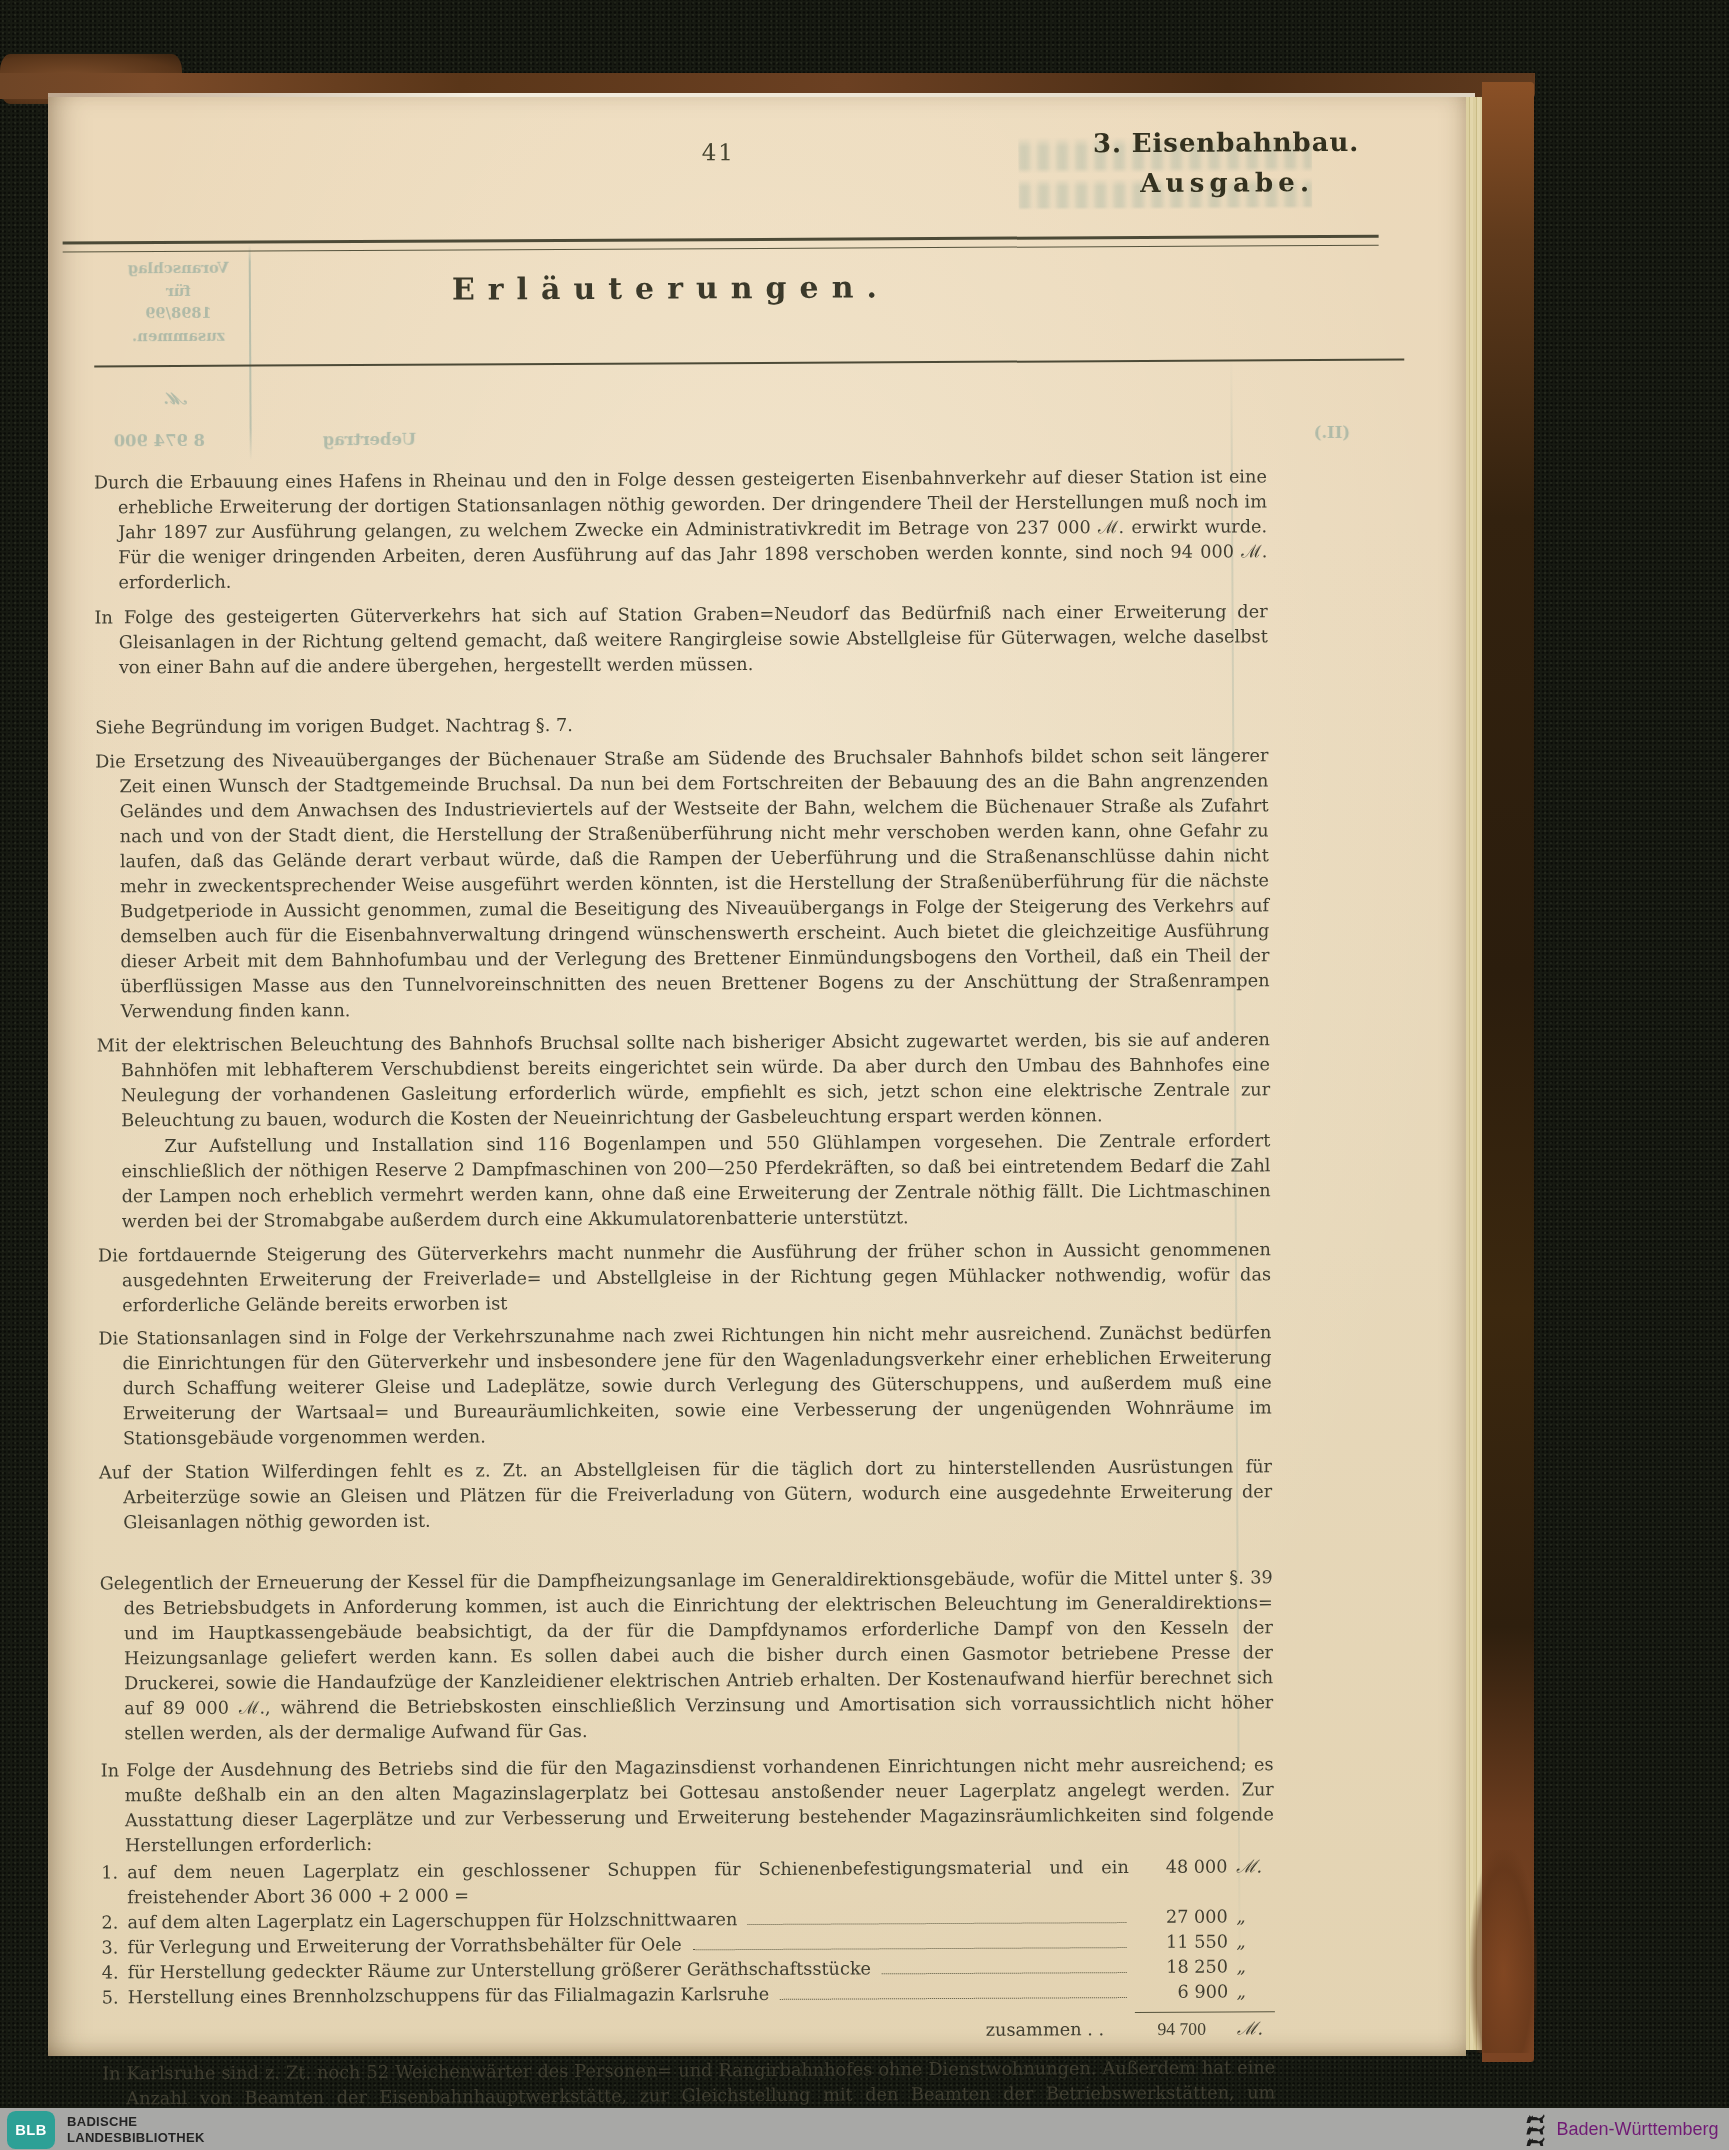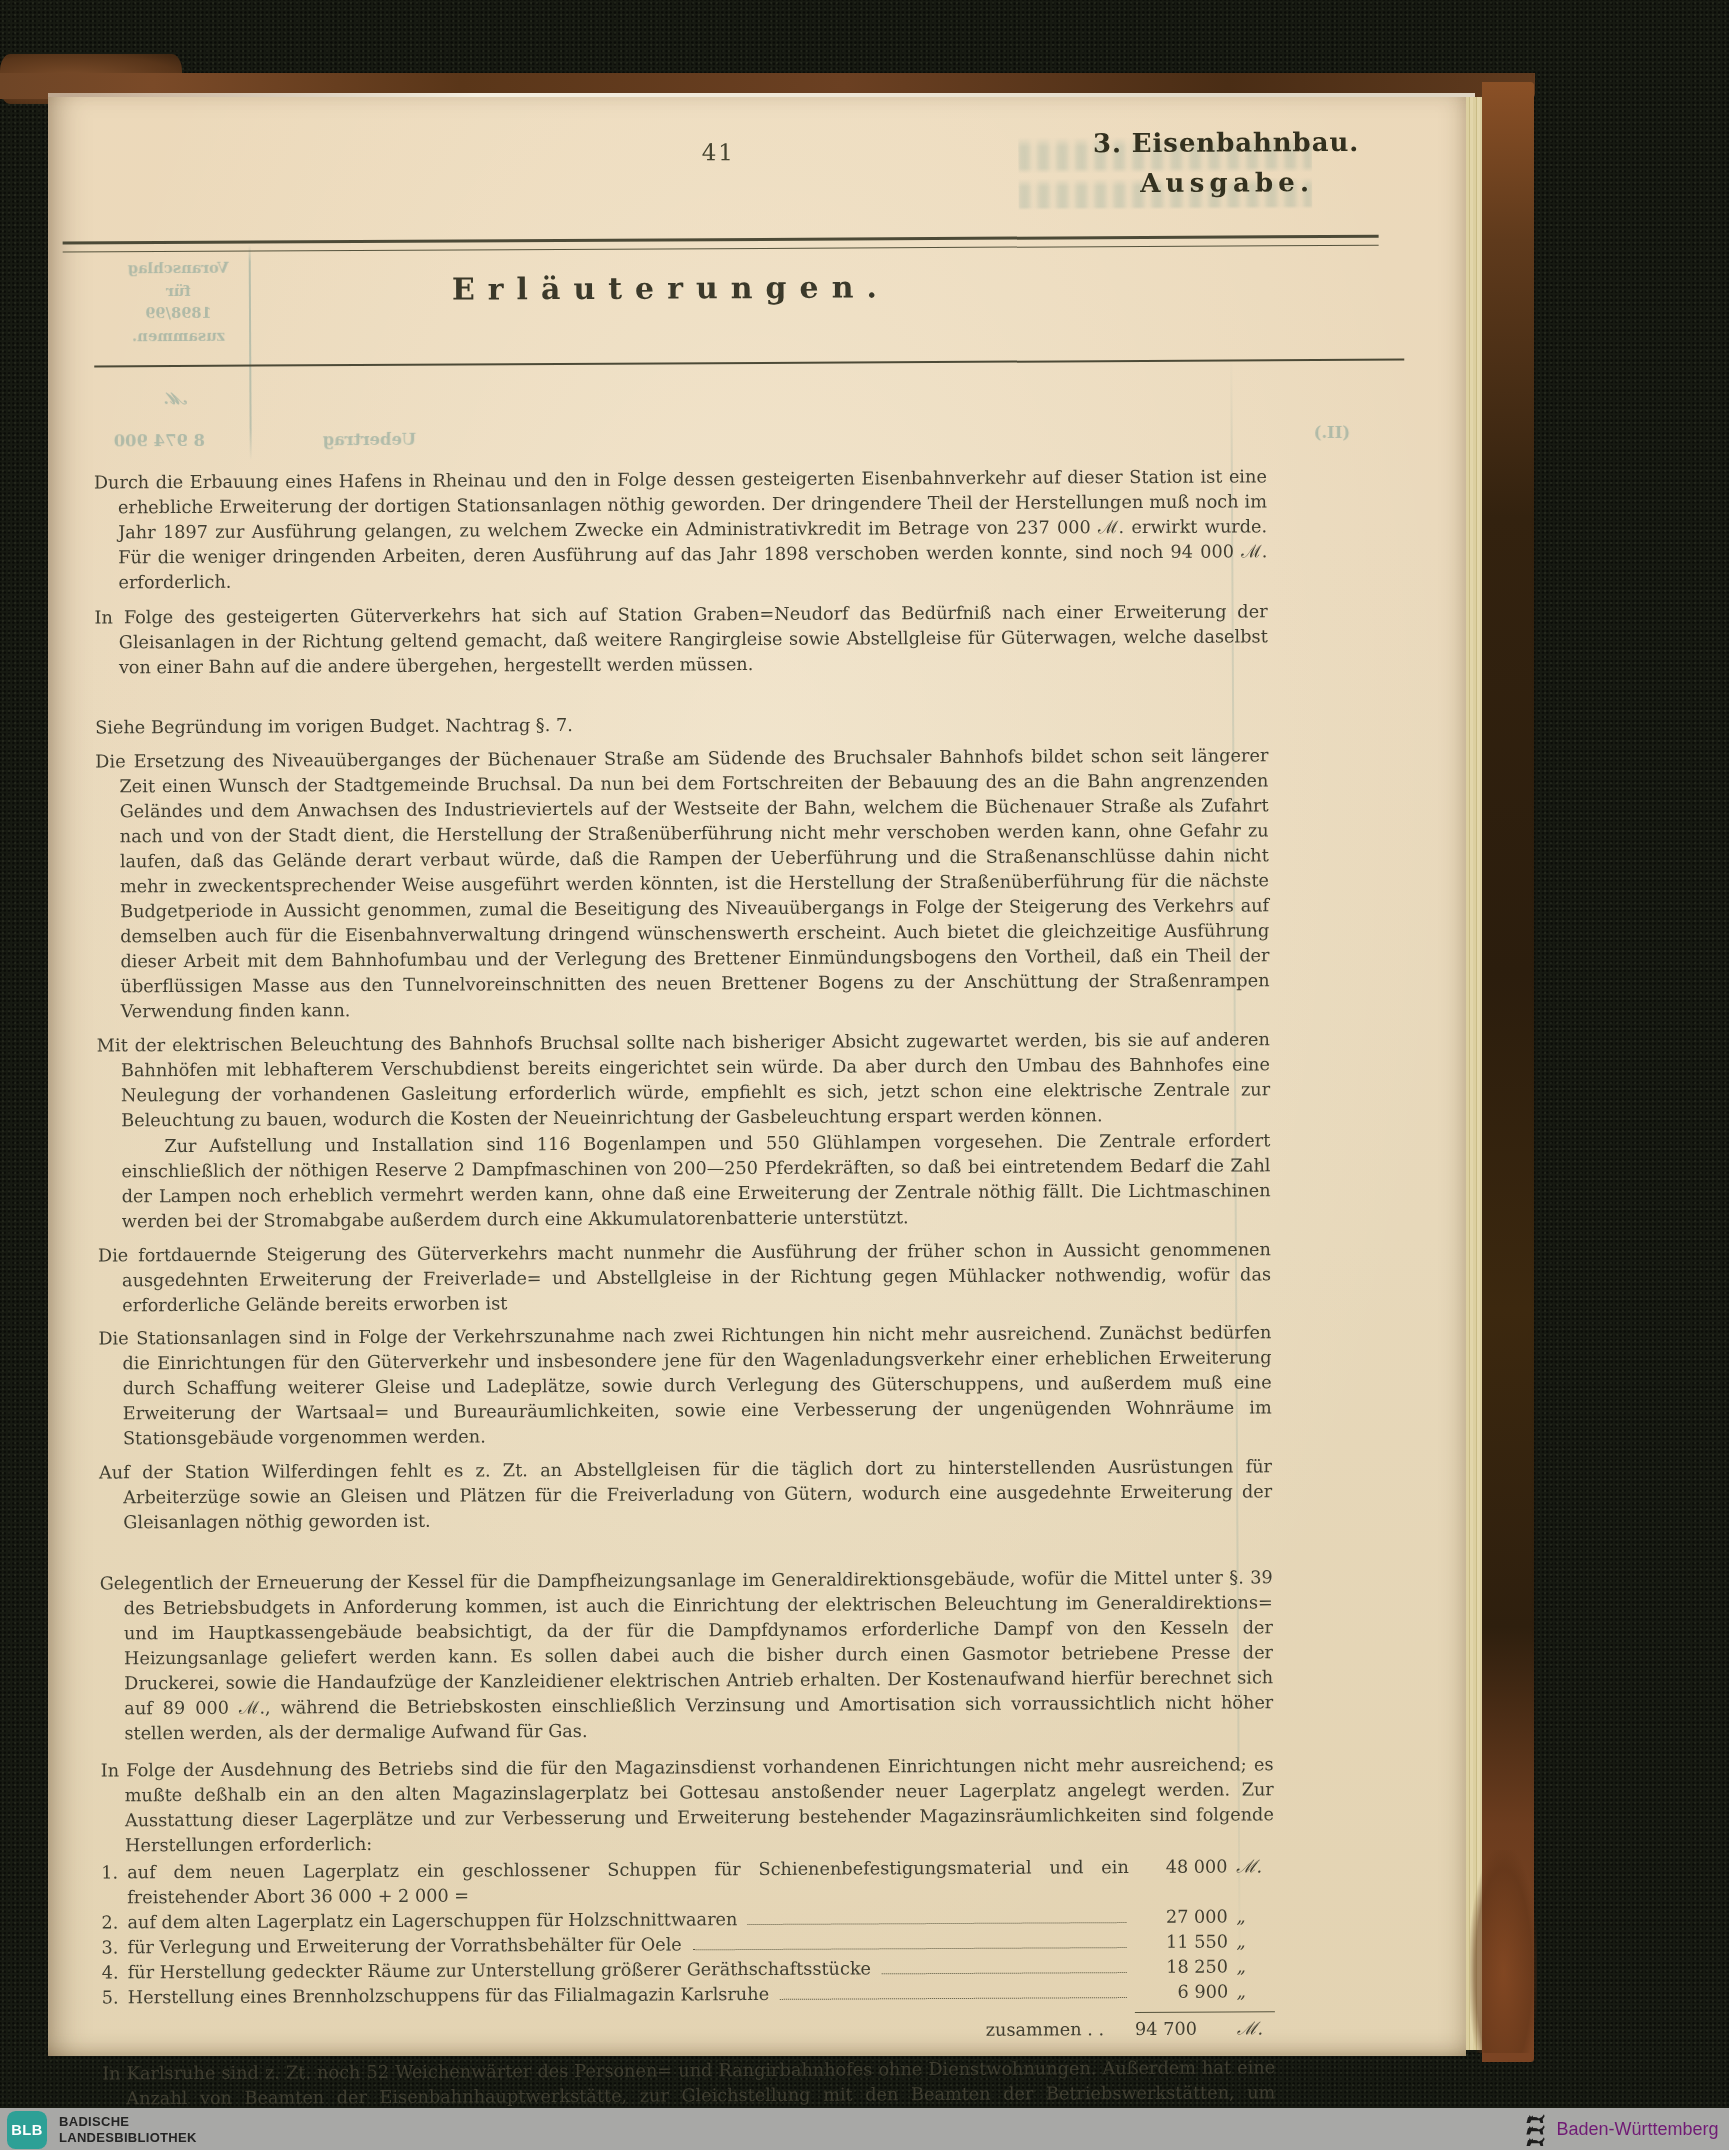--- a/index.html
+++ b/index.html
@@ -61,42 +61,42 @@
   .cost-row{display:flex;align-items:baseline;line-height:25px;}
   .cost-num{width:26px;flex:0 0 26px;}
   .cost-text{flex:0 1 auto;}
   .cost-leader{flex:1 1 17.3px;border-bottom:1.7px dotted #55533d;margin:0 8.6px 6px 10.4px;min-width:10.4px;}
   .cost-fill{flex:1 1 7px;}
   .cost-amount{flex:0 0 93px;text-align:right;white-space:nowrap;}
   .cost-cur{flex:0 0 38px;padding-left:8.6px;font-style:italic;}
   .total-row{display:flex;align-items:baseline;line-height:26px;margin-top:7px;}
   .total-label{flex:0 0 auto;margin-left:auto;padding-right:31px;}
   .total-amt-wrap{flex:0 0 140px;display:flex;align-items:baseline;border-top:1.7px solid #55533d;padding-top:3.5px;}
-  .total-amount{flex:1;text-align:left;white-space:nowrap;}
+  .total-amount{flex:1;text-align:center;white-space:nowrap;font-family:Liberation Serif, serif;}
   .total-cur{flex:0 0 38px;padding-left:8.6px;font-style:italic;}
   
   .ghost{position:absolute;color:#7fa096;opacity:.55;transform:scaleX(-1);filter:blur(0.5px);font-weight:bold;}
   .ghost-col{left:62px;top:157px;width:145px;text-align:center;font-size:14.7px;line-height:22.5px;}
   .ghost-cur{left:119px;top:287px;font-size:15.6px;font-style:italic;}
   .ghost-carry-label{left:278px;top:331px;font-size:16.4px;}
   .ghost-carry-value{left:69px;top:331px;font-size:16.4px;}
   .ghost-marker{left:1269px;top:329px;font-size:16.4px;}
   .ghost-vline{position:absolute;width:1.7px;background:linear-gradient(to bottom,rgba(130,160,150,.0),rgba(130,160,150,.5) 8%,rgba(130,160,150,.45) 85%,rgba(130,160,150,0));}
   .ghost-vline-left{left:205px;top:145px;height:216px;}
   .ghost-vline-right{left:1186px;top:259px;height:1626px;opacity:.5;}
   .smudge{position:absolute;left:975px;top:35px;width:294px;height:83px;opacity:.4;filter:blur(2.6px);
     background:
       repeating-linear-gradient(90deg,rgba(110,150,138,.55) 0 12px,transparent 12px 19px);
     -webkit-mask-image:linear-gradient(to bottom,transparent 0 8%,black 20% 45%,transparent 52% 58%,black 68% 92%,transparent 96%);
             mask-image:linear-gradient(to bottom,transparent 0 8%,black 20% 45%,transparent 52% 58%,black 68% 92%,transparent 96%);}
   
   .footer-bar{position:absolute;left:0;bottom:0;width:1729px;height:43px;background:#a8a8a6;
     font-family:"Liberation Sans", sans-serif;display:flex;align-items:center;}
   .blb-logo{display:flex;align-items:center;gap:12px;margin-left:7px;}
-  .blb-badge{width:40px;height:38px;background:#2da096;border-radius:8.6px;color:#ffffff;
+  .blb-badge{width:48px;height:38px;background:#2da096;border-radius:8.6px;color:#ffffff;
     display:flex;align-items:center;justify-content:center;font-size:14.7px;font-weight:bold;letter-spacing:0.4px;}
   .library-name{color:#242424;font-size:13px;font-weight:bold;line-height:15.6px;letter-spacing:0.3px;}
   .state-logo{margin-left:auto;margin-right:10.4px;display:flex;align-items:center;gap:10.4px;}
   .lions{display:flex;flex-direction:column;gap:0.9px;}
   .lions svg{display:block;}
   .state-name{color:#701a75;font-size:18px;}
 </style>
 </head>
 <body>
 

